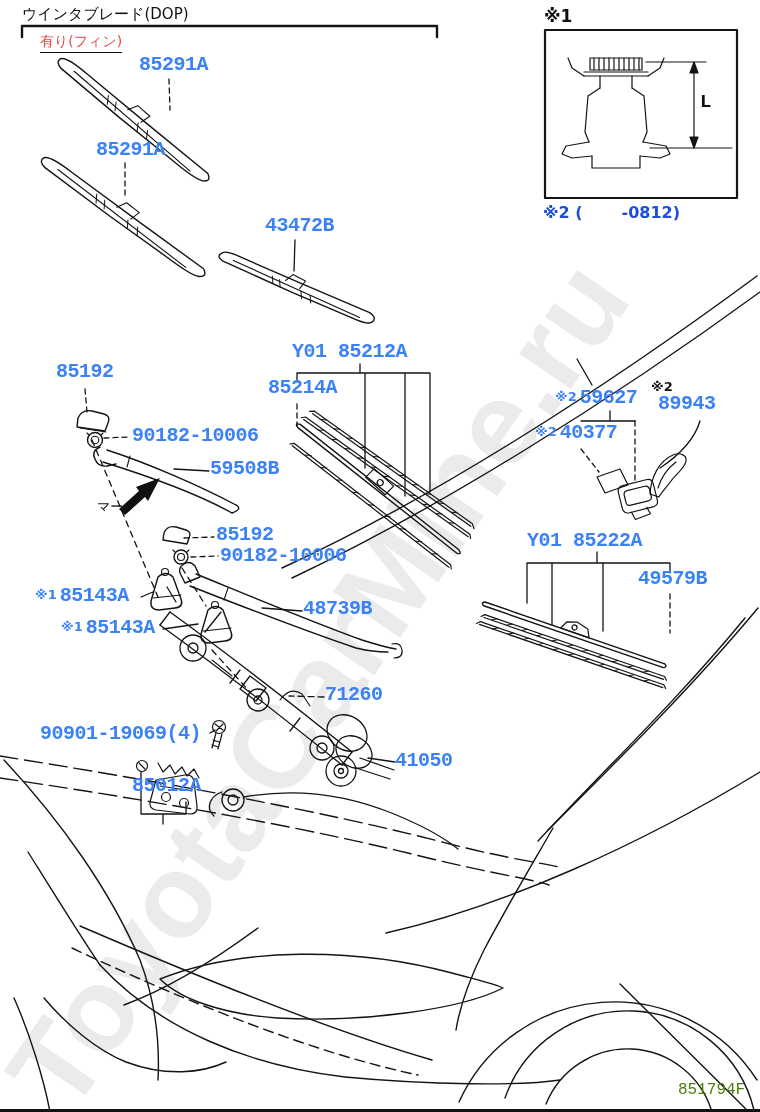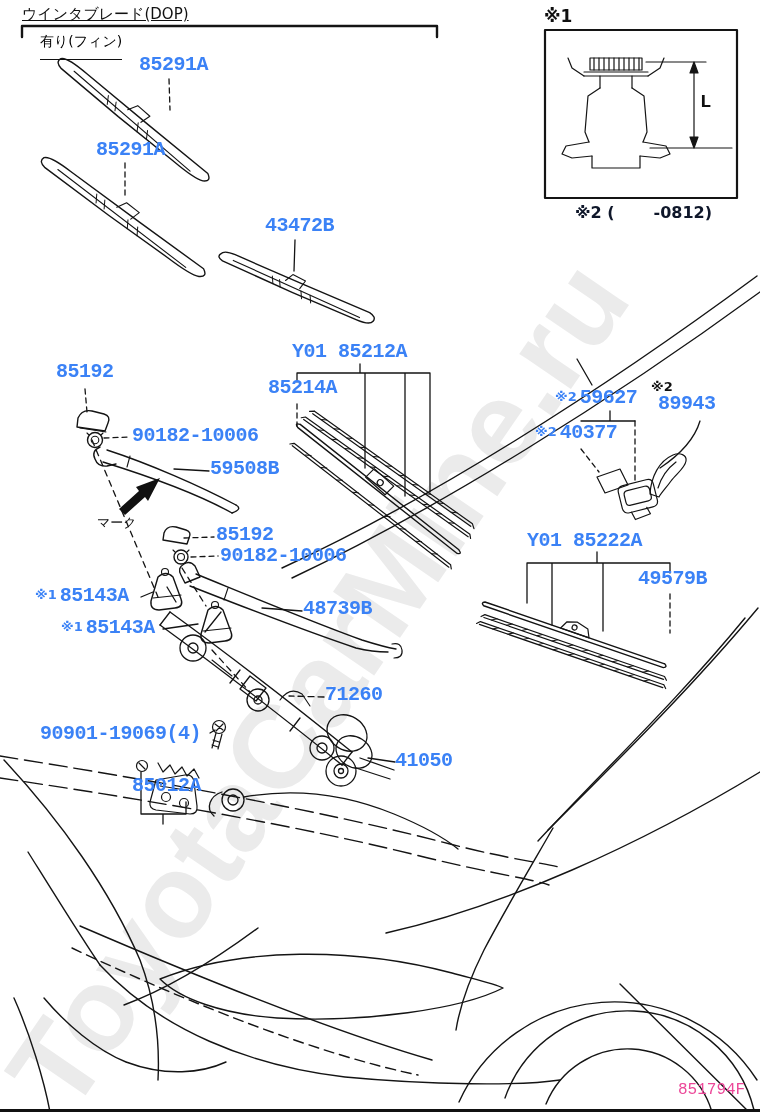--- a/index.html
+++ b/index.html
@@ -3,28 +3,28 @@
 <meta charset="utf-8">
 <style>
   html,body{margin:0;padding:0;background:#fff;}
   #stage{position:relative;width:760px;height:1112px;background:#fff;overflow:hidden;
          font-family:"Liberation Sans",sans-serif;color:#111;}
   #art{position:absolute;left:0;top:0;}
   .lbl{position:absolute;font:700 20px "Liberation Mono",monospace;letter-spacing:-0.5px;
        line-height:20px;white-space:pre;color:#3b82f6;}
   .jp{font-family:"DejaVu Sans","Liberation Sans",sans-serif;}
   .pref{font:700 13px "DejaVu Sans",sans-serif;margin-right:3px;position:relative;top:-2px;letter-spacing:0;}
-  .hdr{position:absolute;font:400 15px "DejaVu Sans",sans-serif;color:#101010;white-space:pre;text-decoration:underline;}
-  .sub{position:absolute;font:400 14px "DejaVu Sans",sans-serif;color:#000000;
-       border-bottom:1.5px solid #101010;padding-bottom:8px;white-space:pre;}
-  .note{position:absolute;font:700 16px "DejaVu Sans",sans-serif;color:#0f172a;white-space:pre;margin-left:32px;}
+  .hdr{position:absolute;font:400 15px "DejaVu Sans",sans-serif;color:#101010;white-space:pre;}
+  .sub{position:absolute;font:400 14px "DejaVu Sans",sans-serif;color:#ef4444;
+       border-bottom:1.5px solid #101010;padding-bottom:1px;white-space:pre;}
+  .note{position:absolute;font:700 16px "DejaVu Sans",sans-serif;color:#1d4ed8;white-space:pre;}
   .ref{position:absolute;font:700 17px "DejaVu Sans",sans-serif;color:#101010;}
   .dim{position:absolute;font:700 19px "Liberation Mono",monospace;color:#101010;}
   .mark{position:absolute;font:400 13px "DejaVu Sans",sans-serif;color:#101010;}
-  .figcode{position:absolute;font:400 16px "Liberation Mono",monospace;color:#ec4899;}
+  .figcode{position:absolute;font:400 16px "Liberation Mono",monospace;color:#4d7c0f;}
 </style>
 </head>
 <body>
 
 <div id="stage">
 
 <svg id="art" width="760" height="1112" viewBox="0 0 760 1112" fill="none" stroke="#141414" stroke-width="1.4" stroke-linecap="round" stroke-linejoin="round">
 
   <text transform="translate(70,1118) rotate(-55.5)" font-family="Liberation Sans, sans-serif" font-size="118" font-weight="700" fill="#ebebeb" stroke="none">ToyotaCarMine.ru</text>
 
@@ -266,21 +266,21 @@
 <div class="lbl" style="left:139px;top:55px">85291A</div>
 <div class="lbl" style="left:96px;top:140px">85291A</div>
 <div class="lbl" style="left:265px;top:216px">43472B</div>
 
 <div class="lbl" style="left:292px;top:342px">Y01 85212A</div>
 <div class="lbl" style="left:268px;top:378px">85214A</div>
 
 <div class="lbl" style="left:56px;top:362px">85192</div>
 <div class="lbl" style="left:132px;top:426px">90182-10006</div>
 <div class="lbl" style="left:210px;top:459px">59508B</div>
-<div class="mark jp" style="left:97px;top:514px">マーク</div>
+<div class="mark jp" style="left:97px;top:498px">マーク</div>
 
 <div class="lbl" style="left:216px;top:525px">85192</div>
 <div class="lbl" style="left:220px;top:546px">90182-10006</div>
 
 <div class="lbl" style="left:35px;top:586px"><span class="pref">※1</span><span>85143A</span></div>
 <div class="lbl" style="left:61px;top:618px"><span class="pref">※1</span><span>85143A</span></div>
 
 <div class="lbl" style="left:303px;top:599px">48739B</div>
 <div class="lbl" style="left:325px;top:685px">71260</div>
 <div class="lbl" style="left:40px;top:724px">90901-19069(4)</div>

